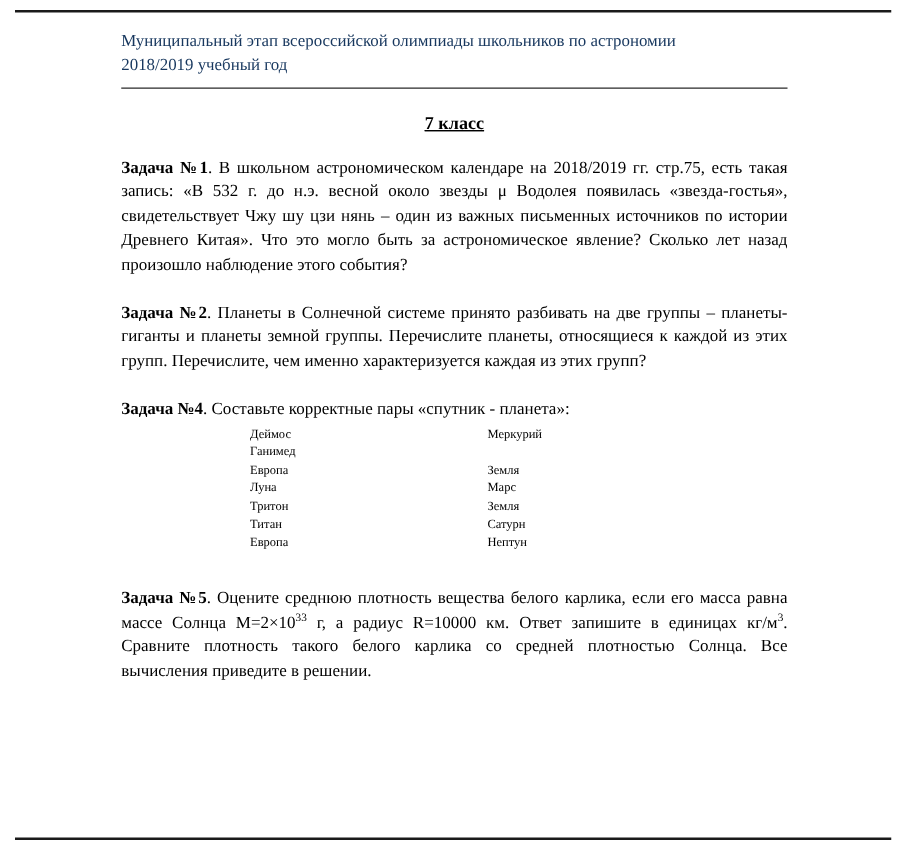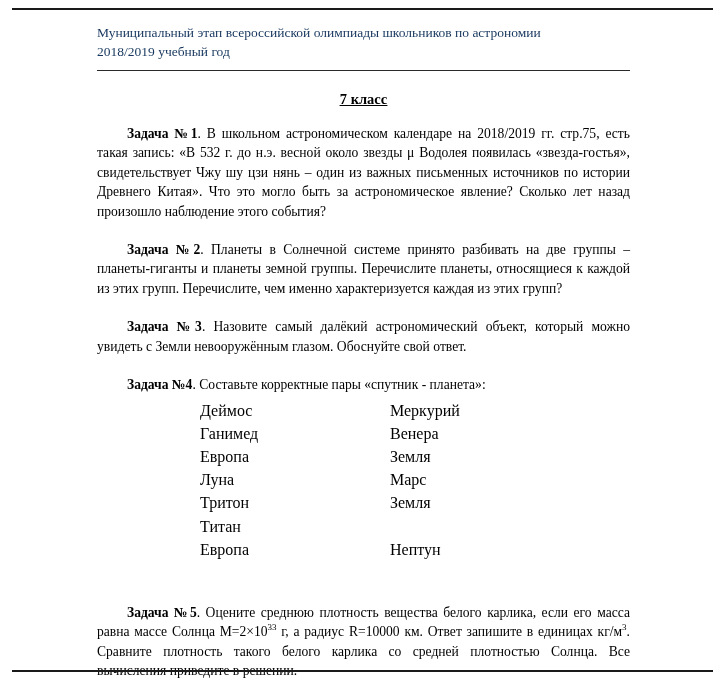--- a/index.html
+++ b/index.html
@@ -56,29 +56,28 @@
     text-decoration: underline;
   }
   p.task {
     font-size: 13.6px;
     line-height: 1.43;
     text-align: justify;
     margin: 0 0 19px 0;
   }
   p.task .task-label {
     font-weight: bold;
-    margin-left: 30px;
   }
   p.task-4 {
     margin-bottom: 4px;
   }
   .pairs {
     margin-left: 103px;
-    margin-bottom: 42px;
-    font-size: 16px;
+    margin-bottom: 26px;
+    font-size: 10px;
     line-height: 1.45;
   }
   .pair-row {
     display: grid;
     grid-template-columns: 190px auto;
   }
   sup {
     font-size: 9px;
     line-height: 0;
   }
@@ -102,51 +101,48 @@
     </div>
 
     <p class="task">
       <span class="task-label">Задача №1</span><span>. В школьном астрономическом календаре на 2018/2019 гг. стр.75, есть такая запись: «В 532 г. до н.э. весной около звезды μ Водолея появилась «звезда-гостья», свидетельствует Чжу шу цзи нянь – один из важных письменных источников по истории Древнего Китая». Что это могло быть за астрономическое явление? Сколько лет назад произошло наблюдение этого события?</span>
     </p>
 
     <p class="task">
       <span class="task-label">Задача №2</span><span>. Планеты в Солнечной системе принято разбивать на две группы – планеты-гиганты и планеты земной группы. Перечислите планеты, относящиеся к каждой из этих групп. Перечислите, чем именно характеризуется каждая из этих групп?</span>
     </p>
 
-    <p class="task">
-      <span class="task-label">Задача №3</span><span>. Назовите самый далёкий астрономический объект, который можно увидеть с Земли невооружённым глазом. Обоснуйте свой ответ.</span>
-    </p>
 
     <p class="task task-4">
       <span class="task-label">Задача №4</span><span>. Составьте корректные пары «спутник - планета»:</span>
     </p>
 
     <div class="pairs">
       <div class="pair-row">
         <span>Деймос</span>
         <span>Меркурий</span>
       </div>
       <div class="pair-row">
         <span>Ганимед</span>
-        <span>Венера</span>
       </div>
       <div class="pair-row">
         <span>Европа</span>
         <span>Земля</span>
       </div>
       <div class="pair-row">
         <span>Луна</span>
         <span>Марс</span>
       </div>
       <div class="pair-row">
         <span>Тритон</span>
         <span>Земля</span>
       </div>
       <div class="pair-row">
         <span>Титан</span>
+        <span>Сатурн</span>
       </div>
       <div class="pair-row">
         <span>Европа</span>
         <span>Нептун</span>
       </div>
     </div>
 
     <p class="task">
       <span class="task-label">Задача №5</span><span>. Оцените среднюю плотность вещества белого карлика, если его масса равна массе Солнца M=2×10</span><sup>33</sup><span> г, а радиус R=10000 км. Ответ запишите в единицах кг/м</span><sup>3</sup><span>. Сравните плотность такого белого карлика со средней плотностью Солнца. Все вычисления приведите в решении.</span>
     </p>

